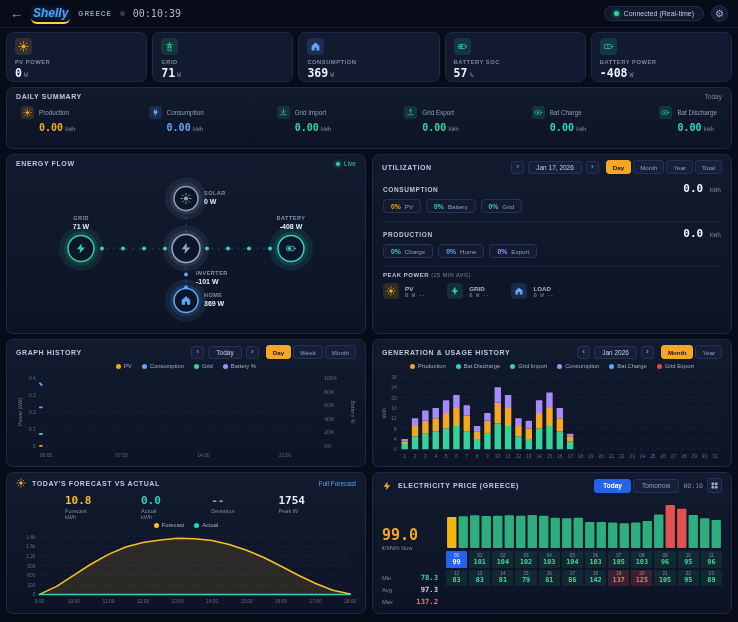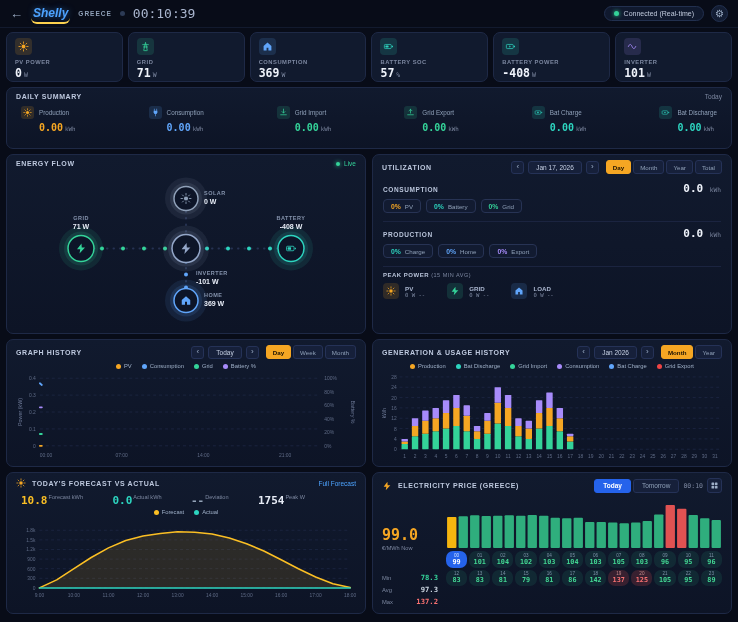--- a/index.html
+++ b/index.html
@@ -6,21 +6,21 @@
   body { background:#05080f; font-family:"Liberation Sans", sans-serif; color:#dde4f0; }
   .app { width:738px; height:622px; background:#080c18; overflow:hidden; display:flex; flex-direction:column; }
 
   
   .topbar { height:28px; flex:0 0 28px; display:flex; align-items:center; gap:8px; padding:0 10px; border-bottom:1px solid #121a2e; }
   .back-btn { background:none; border:none; color:#9fb0c8; font-size:13px; cursor:pointer; line-height:1; }
   .logo-text { font-style:italic; font-weight:bold; font-size:12px; color:#4da3ff; text-shadow:0 0 6px rgba(77,163,255,.5); }
   .logo { border-bottom:2px solid #ffd34d; border-radius:0 0 6px 6px; padding:0 2px 1px; }
   .region { font-size:6.5px; letter-spacing:1px; color:#8fa0b8; font-weight:bold; }
   .dot-sep { width:5px; height:5px; border-radius:50%; background:#2c3document0; background:#2c3a55; }
-  .uptime { font-family:"DejaVu Sans Mono",monospace; font-size:13px; color:#aab6cf; }
+  .uptime { font-family:"DejaVu Sans Mono",monospace; font-size:10px; color:#aab6cf; }
   .topbar-right { margin-left:auto; display:flex; align-items:center; gap:7px; }
   .status-pill { display:flex; align-items:center; gap:5px; background:#10192e; border:1px solid #22304f; border-radius:10px; padding:3px 9px; font-size:7px; color:#c0cadd; }
   .status-dot { width:5px; height:5px; border-radius:50%; background:#34d399; box-shadow:0 0 4px #34d399; }
   .gear-btn { width:17px; height:17px; border-radius:50%; background:#131d33; border:1px solid #22304f; color:#9fb0c8; font-size:10px; line-height:1; cursor:pointer; display:flex; align-items:center; justify-content:center; }
 
   
   .main { flex:1; padding:4px 6px 6px; display:flex; flex-direction:column; gap:5px; }
   .row { display:flex; gap:6px; }
   .row > .panel { flex:1; min-width:0; }
   .panel { background:linear-gradient(180deg,#111a2e,#0d1426); border:1px solid #1e2946; border-radius:7px; overflow:hidden; display:flex; flex-direction:column; }
@@ -93,38 +93,38 @@
   .chart-wrap { flex:1; padding:0 7px 4px; }
   .chart-wrap svg { width:100%; height:100%; display:block; }
   svg text { font-family:"Liberation Sans",sans-serif; }
   .tick { font-size:5px; fill:#5e6a85; }
   .axis-label { font-size:5.4px; fill:#6b7795; }
 
   .link { font-size:6.5px; color:#4da3ff; cursor:pointer; }
 
   
   .fc-stats { display:flex; justify-content:space-between; padding:3px 60px 1px 14px; }
-  .fc-stat { display:flex; flex-direction:row; gap:1px; }
+  .fc-stat { display:flex; flex-direction:column; gap:1px;margin-left:44px; }
   .fc-val { font-family:"DejaVu Sans Mono",monospace; font-size:11px; font-weight:bold; }
   .fc-lab { font-size:5.6px; color:#7c87a0; }
 
   
   .price-body { flex:1; display:flex; gap:8px; padding:2px 9px 7px; }
   .price-left { width:56px; display:flex; flex-direction:column;margin-top:28px; }
   .pn-val { font-family:"DejaVu Sans Mono",monospace; font-size:15px; font-weight:bold; color:#f5a623; }
   .pn-unit { font-size:5.6px; color:#7c87a0; margin-top:1px; }
   .price-stats { margin-top:auto; display:flex; flex-direction:column; gap:3px; }
   .ps-row { display:flex; justify-content:space-between; align-items:baseline;text-align:right; }
   .ps-label { font-size:5.8px; color:#7c87a0; }
   .ps-val { font-family:"DejaVu Sans Mono",monospace; font-size:7.2px; font-weight:bold; }
   .price-right { flex:1; display:flex; flex-direction:column; gap:3px; min-width:0; }
   .price-chart { height:50px; }
   .price-chart svg { width:100%; height:100%; display:block; }
   .price-table { display:grid; grid-template-columns:repeat(12,1fr); gap:2px; }
-  .price-cell { border-radius:7px; text-align:center; padding:1.5px 0 2px; background:rgba(52,211,153,.10); cursor:pointer; }
+  .price-cell { border-radius:1px; text-align:center; padding:1.5px 0 2px; background:rgba(52,211,153,.10); cursor:pointer; }
   .pc-hour { font-size:4.6px; color:#7d93a8; }
   .pc-val { font-size:6.8px; font-weight:bold; color:#43d693; font-family:"DejaVu Sans Mono",monospace; }
   .price-cell.high { background:rgba(224,82,82,.20); }
   .price-cell.high .pc-val { color:#f87171; }
   .price-cell.high .pc-hour { color:#c98a8a; }
   .price-cell.current { background:#2563eb; }
   .price-cell.current .pc-val { color:#ffffff; }
   .price-cell.current .pc-hour { color:#cfe0ff; }
   .time-label { font-size:6.5px; color:#7c87a0; font-family:"DejaVu Sans Mono",monospace; }
   .icon-btn { width:15px; height:15px; border-radius:3px; background:#16203a; border:1px solid #253257; color:#9fb0c8; cursor:pointer; display:flex; align-items:center; justify-content:center; }
@@ -213,29 +213,20 @@
             <svg viewBox="0 0 24 24">
               <g stroke="currentColor" stroke-width="1.6" fill="none">
                 <rect x="3" y="7.5" width="15" height="9" rx="2"></rect>
                 <line x1="20.5" y1="10.5" x2="20.5" y2="13.5" stroke-width="2.4"></line>
               </g>
               <path d="M11.2 8.6 L8.2 12.4 H10.4 L9.8 15.4 L12.8 11.6 H10.8 Z" fill="currentColor"></path>
             </svg>
           </span>
           <div class="card-label">BATTERY POWER</div>
           <div class="card-value"><span>-408</span><span class="unit">W</span></div>
-        </div>
-        <div class="card">
-          <span class="card-icon" style="color: rgb(167, 139, 250); background: rgba(167, 139, 250, 0.15);">
-            <svg viewBox="0 0 24 24">
-              <path d="M3 12 C5.5 6 8.5 6 11 12 C13.5 18 16.5 18 19 12" stroke="currentColor" stroke-width="1.9" fill="none" stroke-linecap="round"></path>
-            </svg>
-          </span>
-          <div class="card-label">INVERTER</div>
-          <div class="card-value"><span>101</span><span class="unit">W</span></div>
         </div>
       </section>
 
     <section class="panel daily">
       <div class="panel-header">
         <span class="ph-title">DAILY SUMMARY</span>
         <span class="ph-right muted" style="font-size:6.5px">Today</span>
       </div>
       <div id="daily-items" class="daily-items">
           <div class="ds-item">

